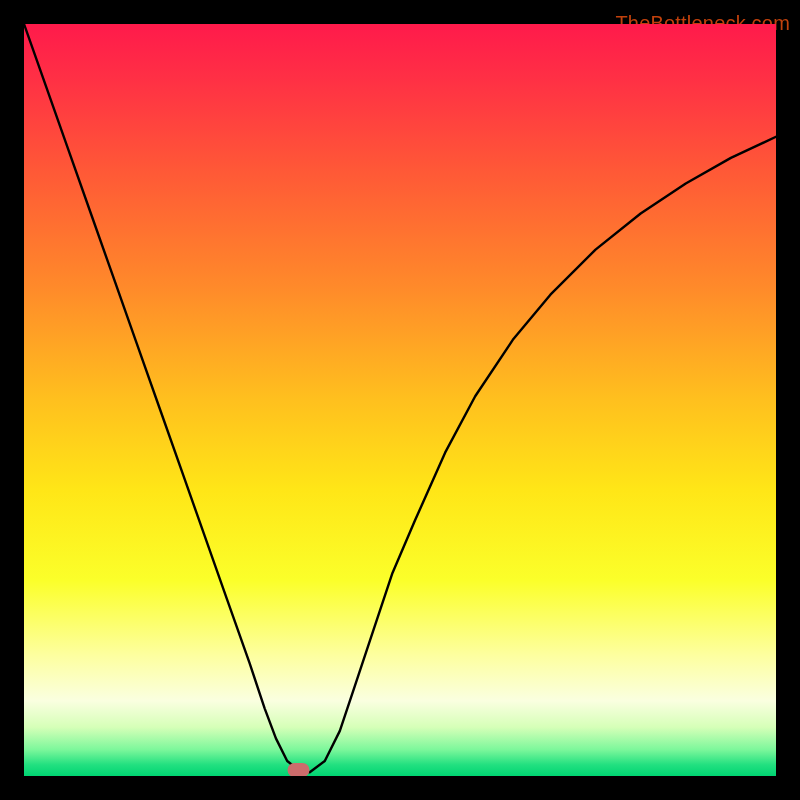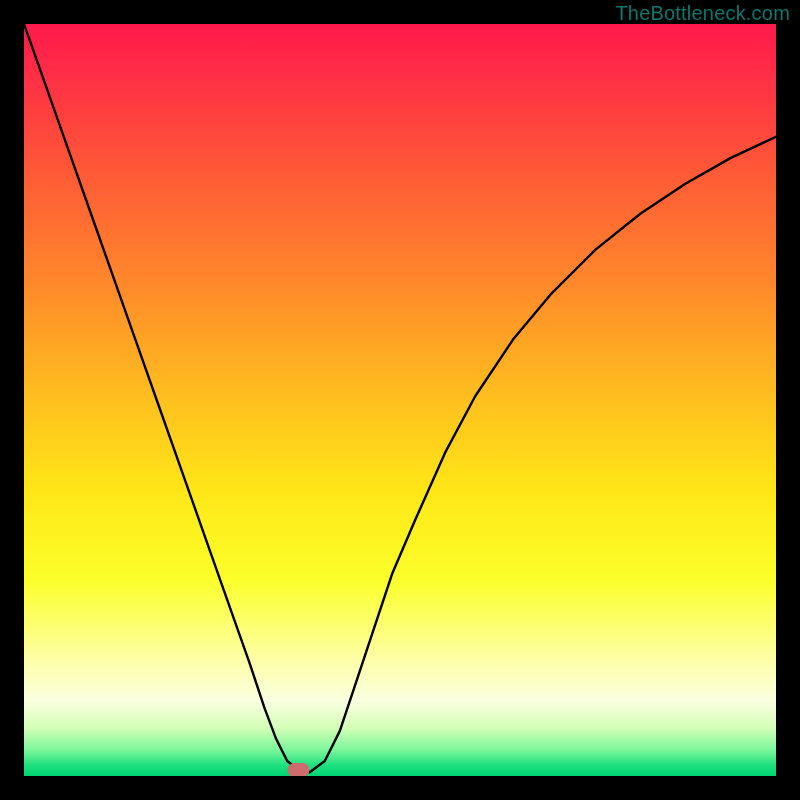--- a/index.html
+++ b/index.html
@@ -23,25 +23,25 @@
     top: 24px;
     width: 752px;
     height: 752px;
     overflow: hidden;
   }
   .plot-area svg {
     display: block;
   }
   .watermark {
     position: absolute;
-    top: 2px;
+    top: 12px;
     right: 10px;
     font-size: 20px;
     font-weight: 500;
-    color: #0f766e;
+    color: #c2410c;
     letter-spacing: 0.2px;
   }
 </style>
 </head>
 <body>
 
 <div class="container">
   <div class="watermark">TheBottleneck.com</div>
   <div class="plot-area">
     <svg id="chart-svg" width="752" height="752" viewBox="0 0 752 752">

